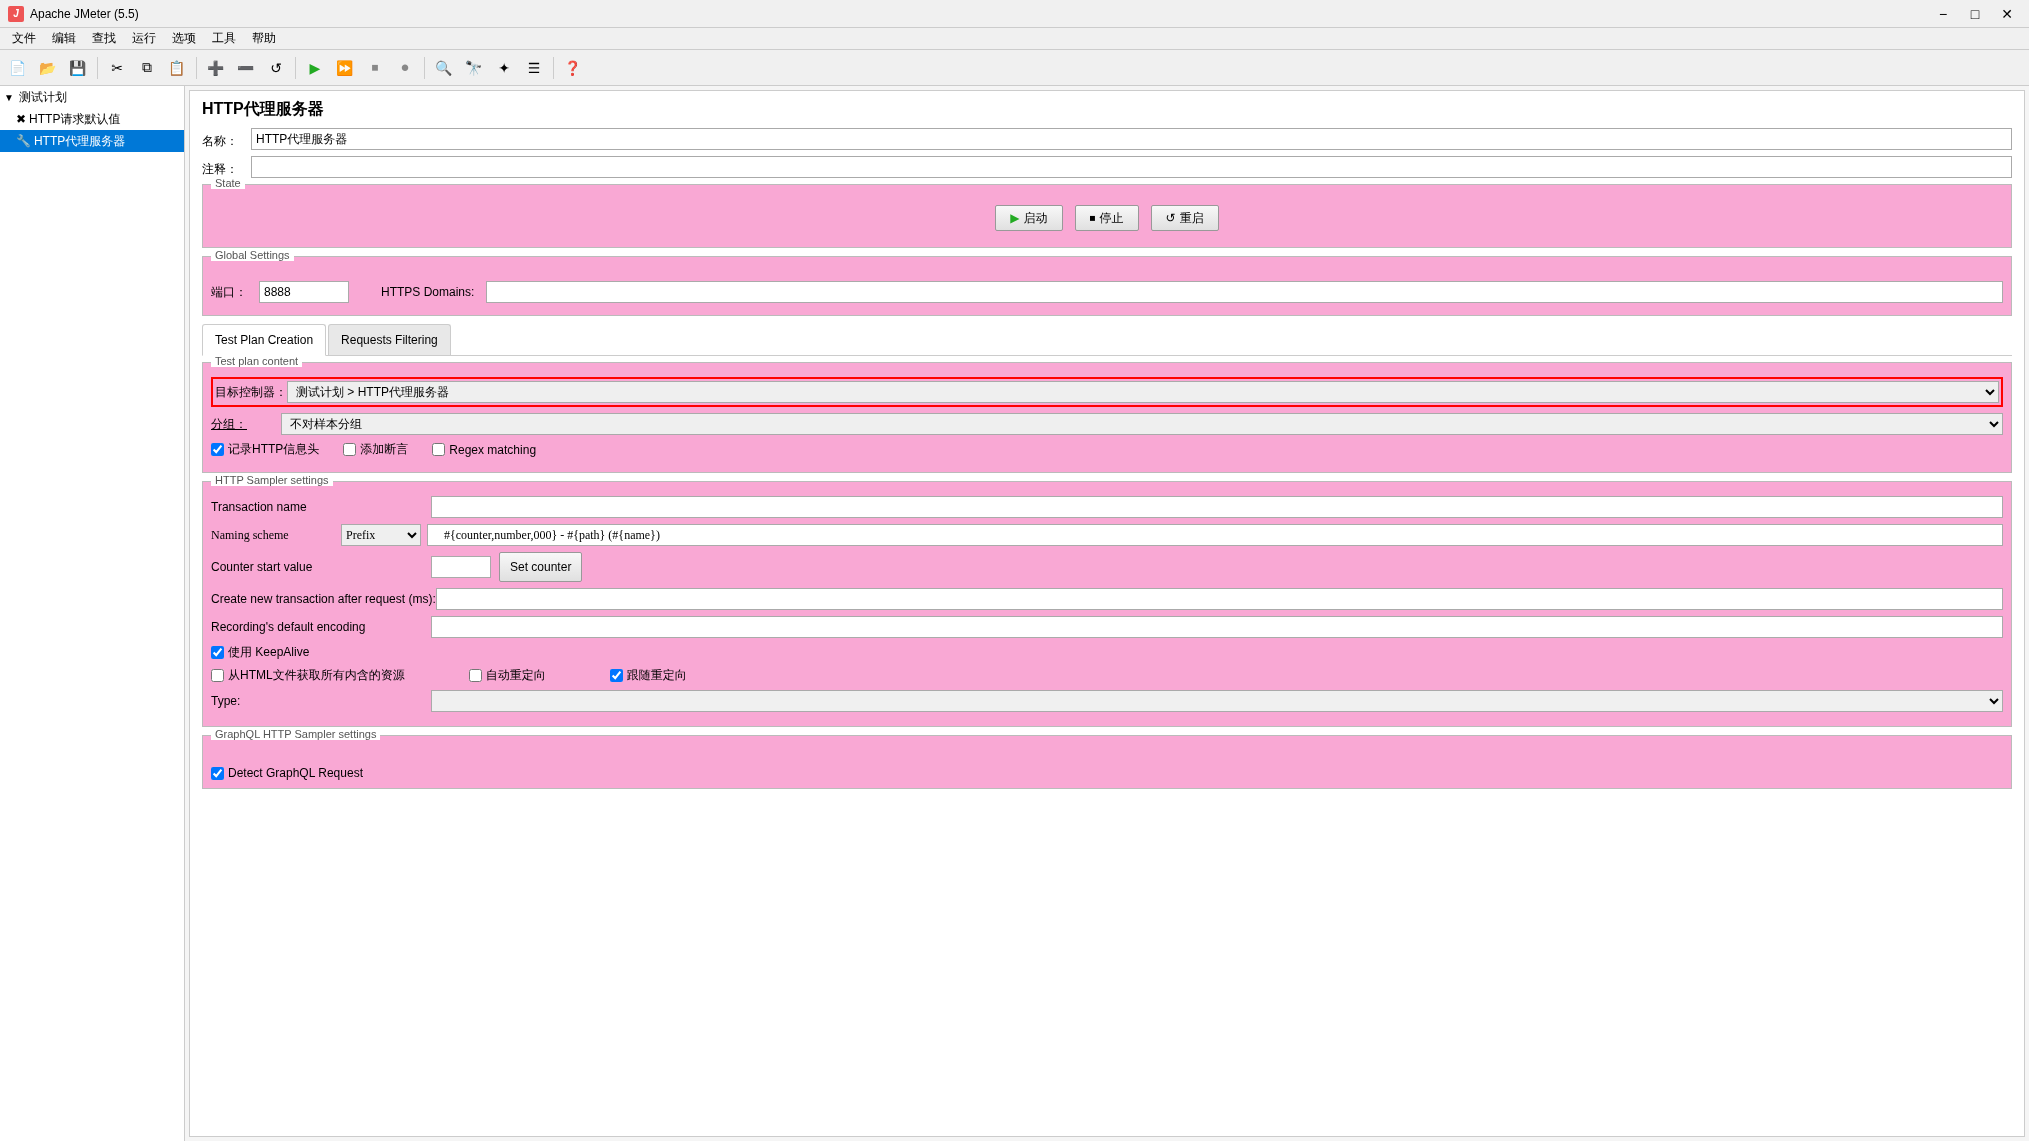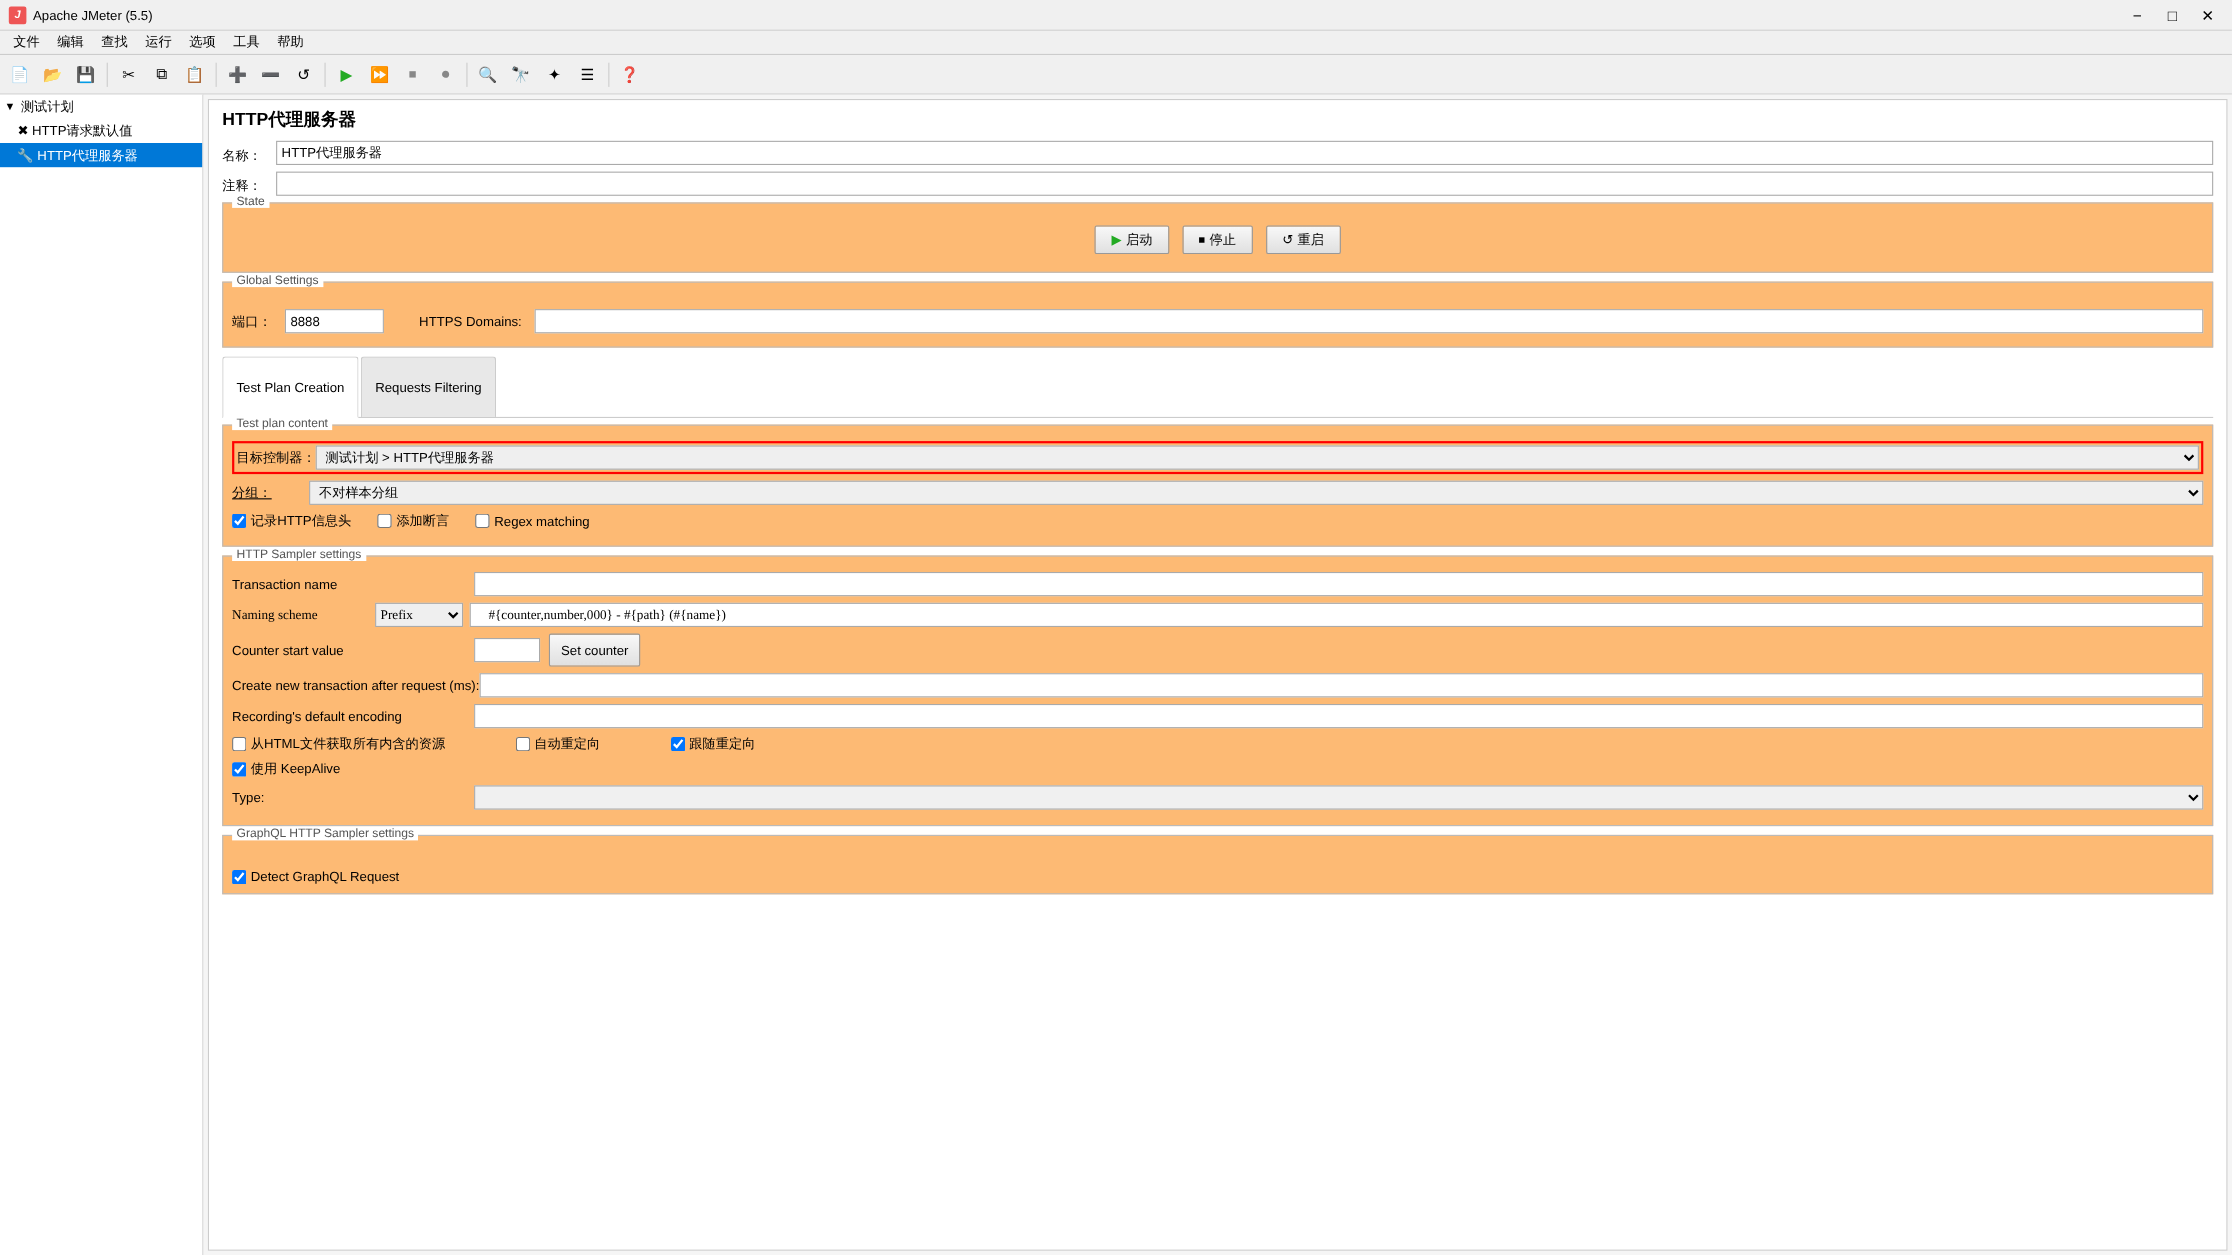--- a/index.html
+++ b/index.html
@@ -122,21 +122,21 @@
       padding: 0 4px;
       font-size: 12px;
       font-family: inherit;
     }
 
     
     .section-box {
       border: 1px solid #bbb;
       margin-bottom: 8px;
       padding: 8px;
-      background: #fdba74;
+      background: #f9a8d4;
       position: relative;
     }
     .section-title {
       position: absolute;
       top: -8px;
       left: 8px;
       background: #fff;
       padding: 0 4px;
       font-size: 11px;
       color: #555;
@@ -185,21 +185,21 @@
     .port-input { width: 90px; }
     .https-input { flex: 1; }
 
     
     .tab-bar {
       display: flex;
       border-bottom: 1px solid #ccc;
       margin-bottom: 6px;
     }
     .tab {
-      padding: 20px 12px;
+      padding: 8px 12px;
       border: 1px solid #ccc;
       border-bottom: none;
       background: #e8e8e8;
       cursor: pointer;
       font-size: 12px;
       margin-right: 2px;
       border-radius: 3px 3px 0 0;
     }
     .tab.active {
       background: #fff;
@@ -521,37 +521,37 @@
           <input class="sampler-input" type="text" value="" style="">
         </div>
 
         <div class="sampler-row">
           <span class="sampler-label">Recording's default encoding</span>
           <input class="sampler-input" type="text" value="" style="">
         </div>
 
         <div class="checkbox-row">
           <label class="cb-item">
+            <input type="checkbox" checked="" style="">
+            <span>使用 KeepAlive</span>
+          </label>
+        </div>
+
+        <div class="checkbox-row">
+          <label class="cb-item">
             <input type="checkbox" style="">
             <span>从HTML文件获取所有内含的资源</span>
           </label>
           <label class="cb-item" style="margin-left:40px;">
             <input type="checkbox" style="">
             <span>自动重定向</span>
           </label>
           <label class="cb-item" style="margin-left:40px;">
             <input type="checkbox" checked="" style="">
             <span>跟随重定向</span>
-          </label>
-        </div>
-
-        <div class="checkbox-row">
-          <label class="cb-item">
-            <input type="checkbox" checked="" style="">
-            <span>使用 KeepAlive</span>
           </label>
         </div>
 
         <div class="type-row">
           <span class="type-label">Type:</span>
           <select class="type-select">
             <option></option>
           </select>
         </div>
       </div>

